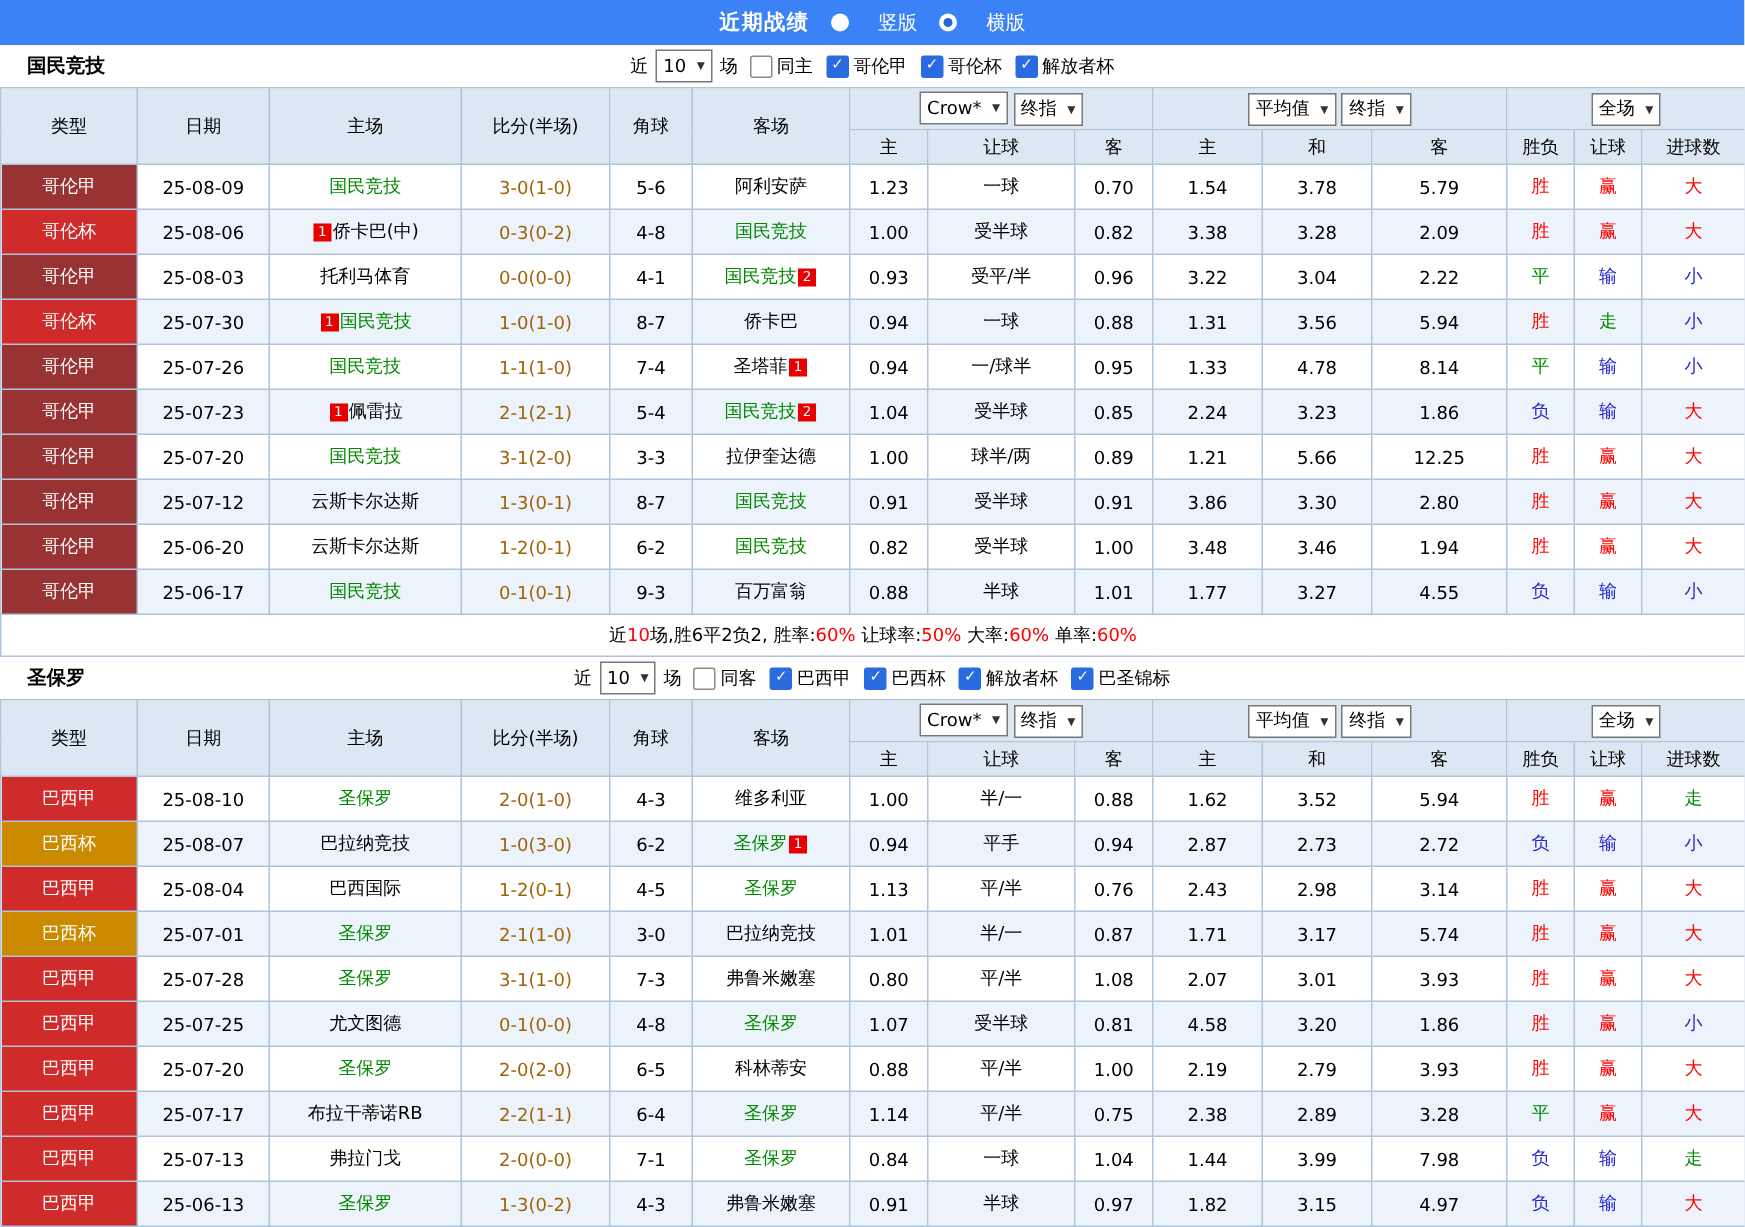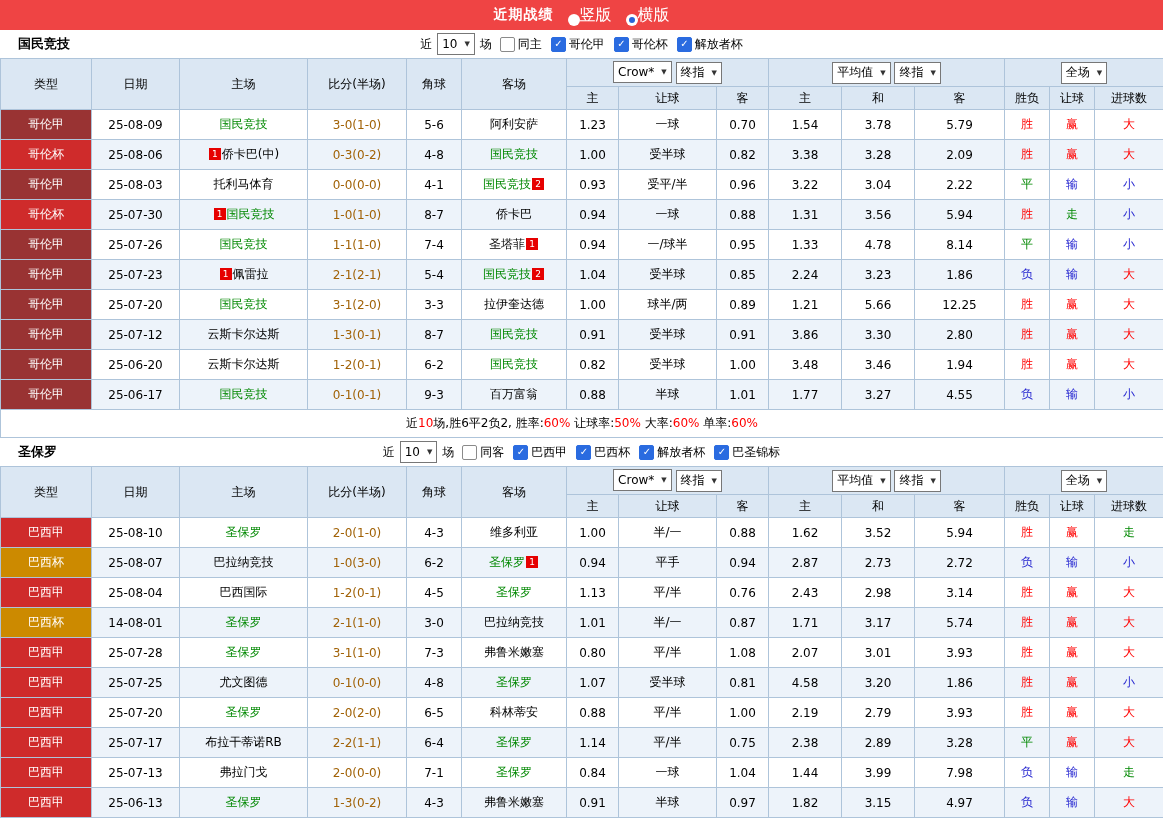--- a/index.html
+++ b/index.html
@@ -1,21 +1,21 @@
 <!DOCTYPE html>
 <html><head>
 <meta charset="utf-8">
 <style>
   html,body{margin:0;padding:0}
   body{width:1163px;font-family:"DejaVu Sans","Liberation Sans",sans-serif;font-size:12px;color:#000;background:#fff}
 
   
-  .topbar{height:30px;background:#ef4444;color:#fff;display:flex;align-items:center;justify-content:center;gap:14px}
+  .topbar{height:30px;background:#3b82f6;color:#fff;display:flex;align-items:center;justify-content:center;gap:14px}
   .topbar .title{font-weight:bold;font-size:14px;letter-spacing:1px}
-  .radio{display:inline-flex;align-items:flex-end;gap:0;cursor:pointer;font-size:16px}
+  .radio{display:inline-flex;align-items:center;gap:20px;cursor:pointer;font-size:13px}
   .rb{width:12px;height:12px;border-radius:50%;background:#fff;display:inline-flex;align-items:center;justify-content:center}
   .rb .dot{width:6px;height:6px;border-radius:50%;background:transparent}
   .rb.sel .dot{background:#2a64d8}
 
   
   .section-head{height:28px;position:relative;display:flex;align-items:center;background:#fff}
   .team-label{position:absolute;left:18px;font-weight:bold;font-size:13px}
   .controls{margin:0 auto;display:flex;align-items:center;gap:5px}
   .cb-group{display:inline-flex;align-items:center;gap:9px;margin-left:3px}
   .cb{display:inline-flex;align-items:center;gap:3px;cursor:pointer}
@@ -483,21 +483,21 @@
           <td>0.76</td>
           <td>2.43</td>
           <td>2.98</td>
           <td>3.14</td>
           <td class="seg-r">胜</td>
           <td class="seg-r">赢</td>
           <td class="seg-r">大</td>
         </tr>
         <tr>
           <td class="league" style="background: rgb(204, 138, 0);">巴西杯</td>
-          <td>14-08-01</td>
+          <td>25-07-01</td>
           <td><span class="tname focal">圣保罗</span></td>
           <td class="score">2-1(1-0)</td>
           <td>3-0</td>
           <td><span class="tname">巴拉纳竞技</span></td>
           <td>1.01</td>
           <td>半/一</td>
           <td>0.87</td>
           <td>1.71</td>
           <td>3.17</td>
           <td>5.74</td>

